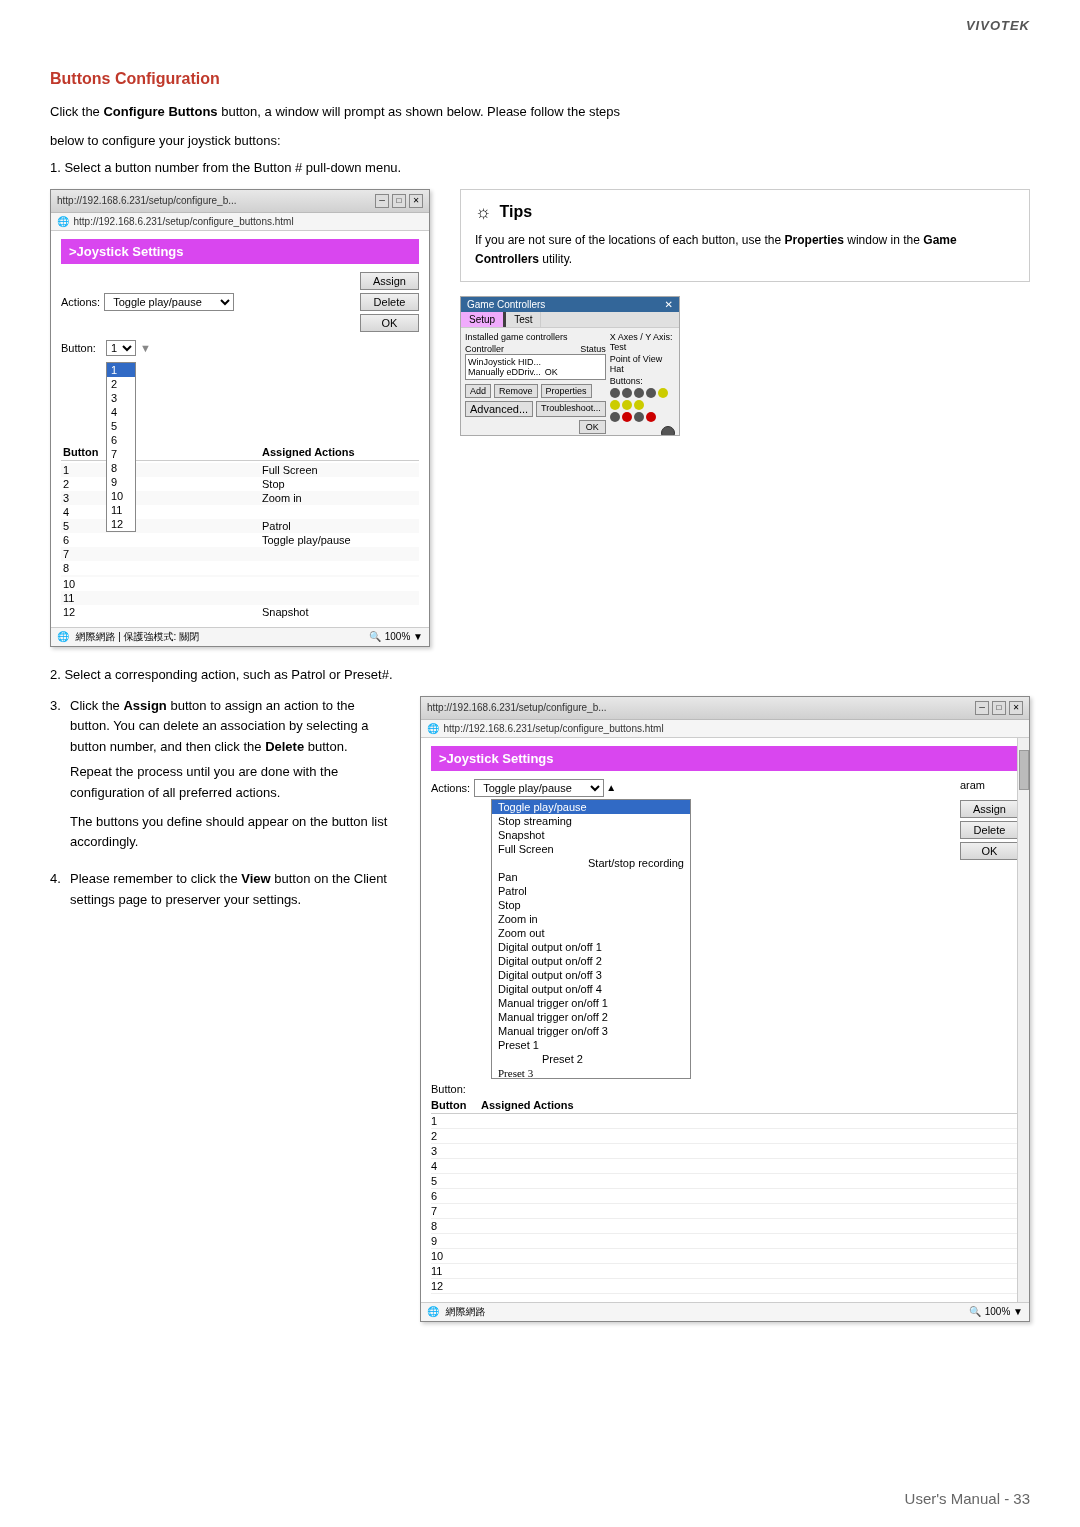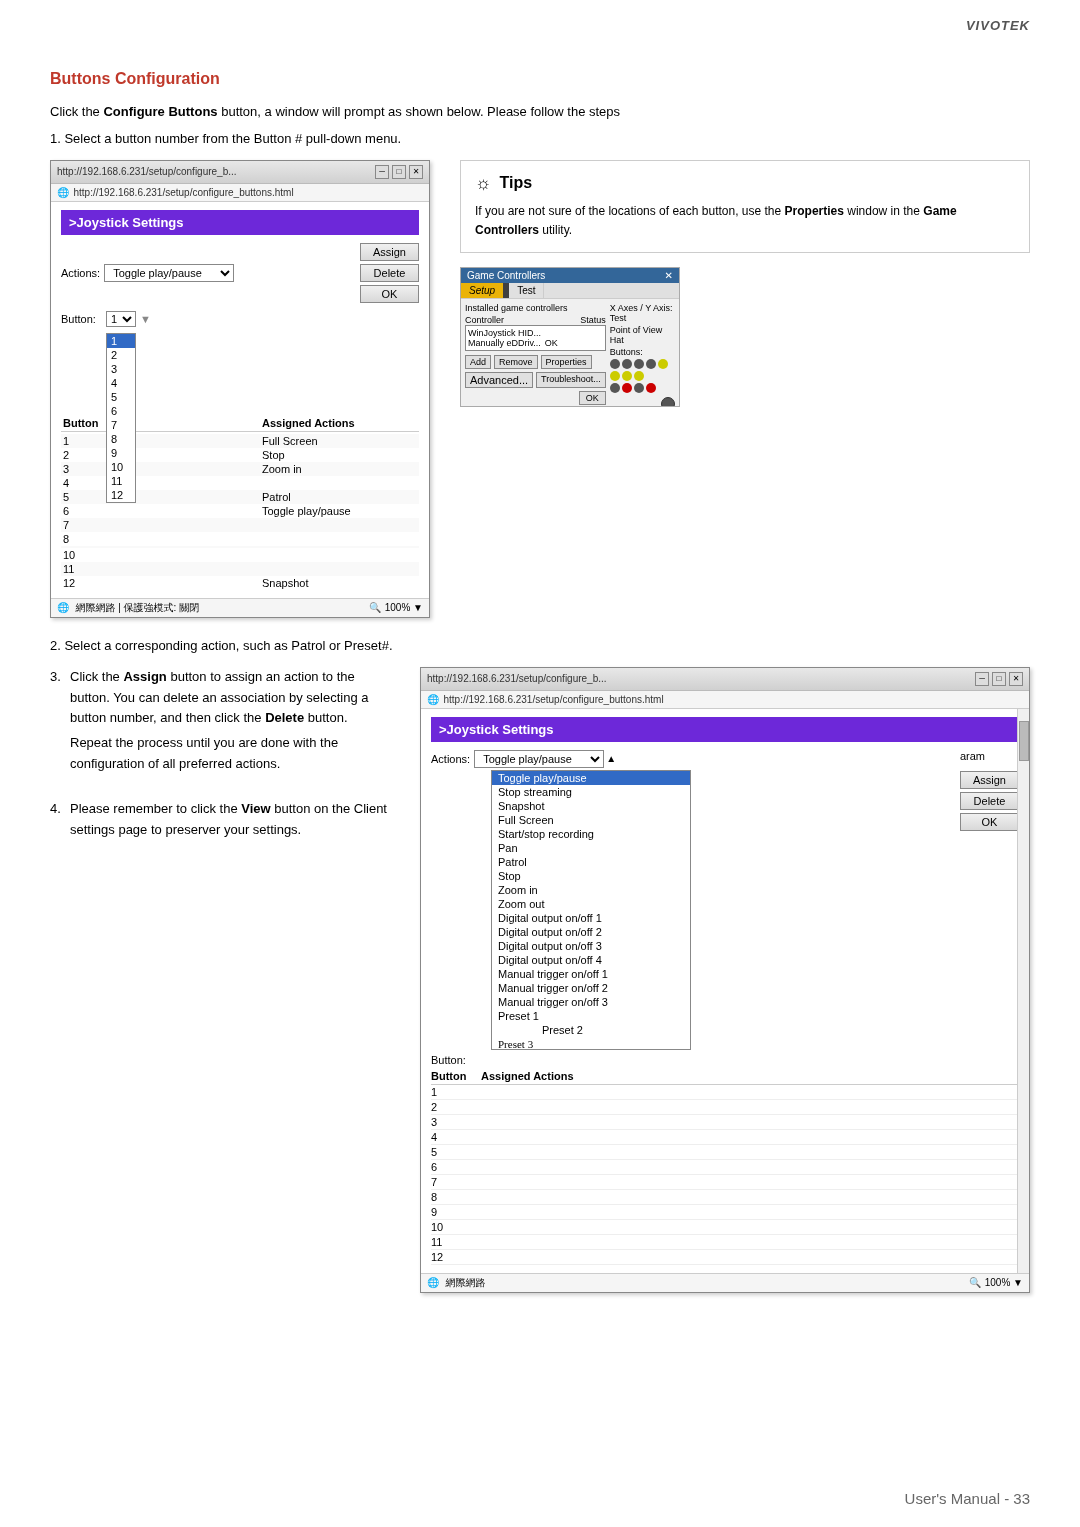--- a/index.html
+++ b/index.html
@@ -86,21 +86,21 @@
       display: flex;
       align-items: center;
       gap: 4px;
     }
     .browser-icon { font-size: 10px; }
     .browser-content {
       padding: 8px 10px;
       background: #fff;
     }
     .joystick-header {
-      background: #6d28d9;
+      background: #d946ef;
       color: #fff;
       font-weight: bold;
       font-size: 13px;
       padding: 5px 8px;
       margin-bottom: 8px;
     }
     .actions-row {
       display: flex;
       align-items: center;
       margin-bottom: 8px;
@@ -272,20 +272,21 @@
 
 <div class="page-container">
 
   <div class="section-title">Buttons Configuration</div>
 
   <p class="intro-text">
     <span>Click the </span>
     <strong>Configure Buttons</strong>
     <span> button, a window will prompt as shown below. Please follow the steps</span>
   </p>
+  <p class="intro-text">below to configure your joystick buttons:</p>
   <p class="step-text">1. Select a button number from the Button # pull-down menu.</p>
 
   <div class="two-col">
 
     <div class="col-left">
       <div class="browser-window">
 
         <div class="browser-titlebar">
           <span class="browser-titlebar-text">http://192.168.6.231/setup/configure_b...</span>
           <div class="browser-controls">
@@ -429,21 +430,21 @@
           <span>If you are not sure of the locations of each button, use the </span><strong>Properties</strong><span> window in the </span><strong>Game Controllers</strong><span> utility.</span>
         </p>
       </div>
 
       <div class="game-ctrl-img">
         <div style="background:#336699; color:#fff; padding:2px 6px; font-size:10px; display:flex; justify-content:space-between;">
           <span>Game Controllers</span>
           <span>✕</span>
         </div>
         <div style="background:#e0e0e0; display:flex; font-size:10px; border-bottom:1px solid #ccc;">
-          <div style="padding:2px 8px; background:#eab308; border-right:6px solid #404040;font-style:italic;">Setup</div>
+          <div style="padding:2px 8px; background:#f0abfc; border-right:3px solid #404040;">Setup</div>
           <div style="padding:2px 8px; border-right:1px solid #ccc;">Test</div>
         </div>
         <div style="display:flex; gap:4px; padding:4px; font-size:9px;">
           <div style="flex:0 0 120px;">
             <div style="font-size:9px; margin-bottom:2px;">Installed game controllers</div>
             <div style="display:flex; justify-content:space-between; font-size:9px;">
               <span>Controller</span>
               <span>Status</span>
             </div>
             <div style="background:#fff; border:1px solid #888; padding:2px; font-size:9px;">
@@ -500,20 +501,21 @@
   <div class="bottom-two-col">
     <div class="bottom-left">
 
       <div class="step-item">
         <span class="step-num">3.</span>
         <div class="step-content">
           <p style="margin-bottom:4px;">
             <span>Click the </span><strong>Assign</strong><span> button to assign an action to the button. You can delete an association by selecting a button number, and then click the </span><strong>Delete</strong><span> button.</span>
           </p>
           <p style="margin-bottom:8px;">Repeat the process until you are done with the configuration of all preferred actions.</p>
+          <p>The buttons you define should appear on the button list accordingly.</p>
         </div>
       </div>
 
       <div class="step-item">
         <span class="step-num">4.</span>
         <div class="step-content">
           <p>
             <span>Please remember to click the </span><strong>View</strong><span> button on the Client settings page to preserver your settings.</span>
           </p>
         </div>
@@ -548,21 +550,21 @@
                   <option>Toggle play/pause</option>
                 </select>
                 <span style="margin-left:2px; font-size:10px;">▲</span>
               </div>
 
               <div style="border:1px solid #888; background:#fff; font-size:11px; width:200px; margin-left:60px; max-height:280px; overflow:hidden;">
                 <div style="padding:1px 6px; background:#316ac5; color:#fff;">Toggle play/pause</div>
                 <div style="padding:1px 6px;">Stop streaming</div>
                 <div style="padding:1px 6px;">Snapshot</div>
                 <div style="padding:1px 6px;">Full Screen</div>
-                <div style="padding:1px 6px;">Start/stop recording</div>
+                <div style="padding:1px 6px;text-align:right;">Start/stop recording</div>
                 <div style="padding:1px 6px;">Pan</div>
                 <div style="padding:1px 6px;">Patrol</div>
                 <div style="padding:1px 6px;">Stop</div>
                 <div style="padding:1px 6px;">Zoom in</div>
                 <div style="padding:1px 6px;">Zoom out</div>
                 <div style="padding:1px 6px;">Digital output on/off 1</div>
                 <div style="padding:1px 6px;">Digital output on/off 2</div>
                 <div style="padding:1px 6px;">Digital output on/off 3</div>
                 <div style="padding:1px 6px;">Digital output on/off 4</div>
                 <div style="padding:1px 6px;">Manual trigger on/off 1</div>

